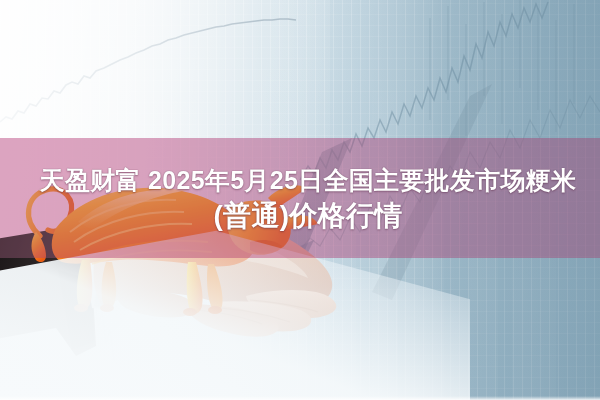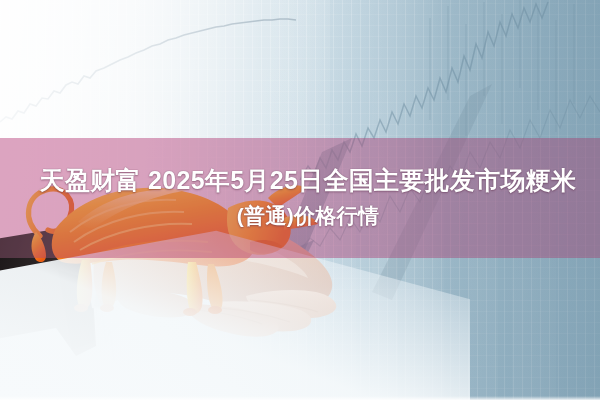--- a/index.html
+++ b/index.html
@@ -81,21 +81,21 @@
     color:#ffffff;
     font-weight:bold;
     font-size:25px;
     line-height:33px;
     letter-spacing:.3px;
     text-shadow:0 1px 2px rgba(90,40,70,.45), 0 0 1px rgba(70,30,55,.55);
     padding:0 10px;
     white-space:nowrap;
   }
   .title .l1 { font-size:25px; }
-  .title .l2 { font-size:21px; }
+  .title .l2 { font-size:28px; }
 
   
   .bottom-edge {
     position:absolute; left:0; bottom:0; width:600px; height:4px;
     background:linear-gradient(to bottom, rgba(255,255,255,0), rgba(255,255,255,.85));
   }
 </style>
 </head>
 <body>
 

